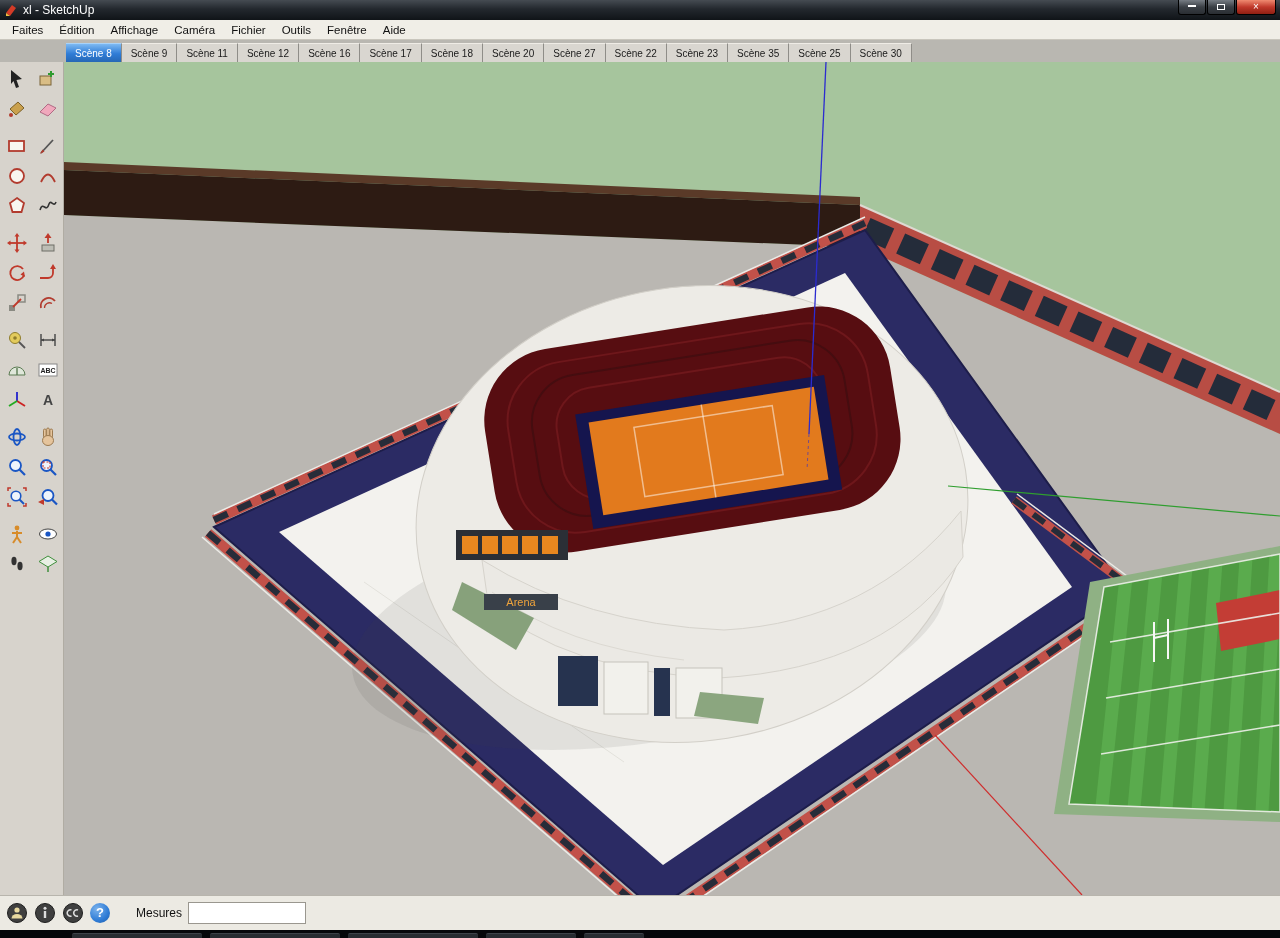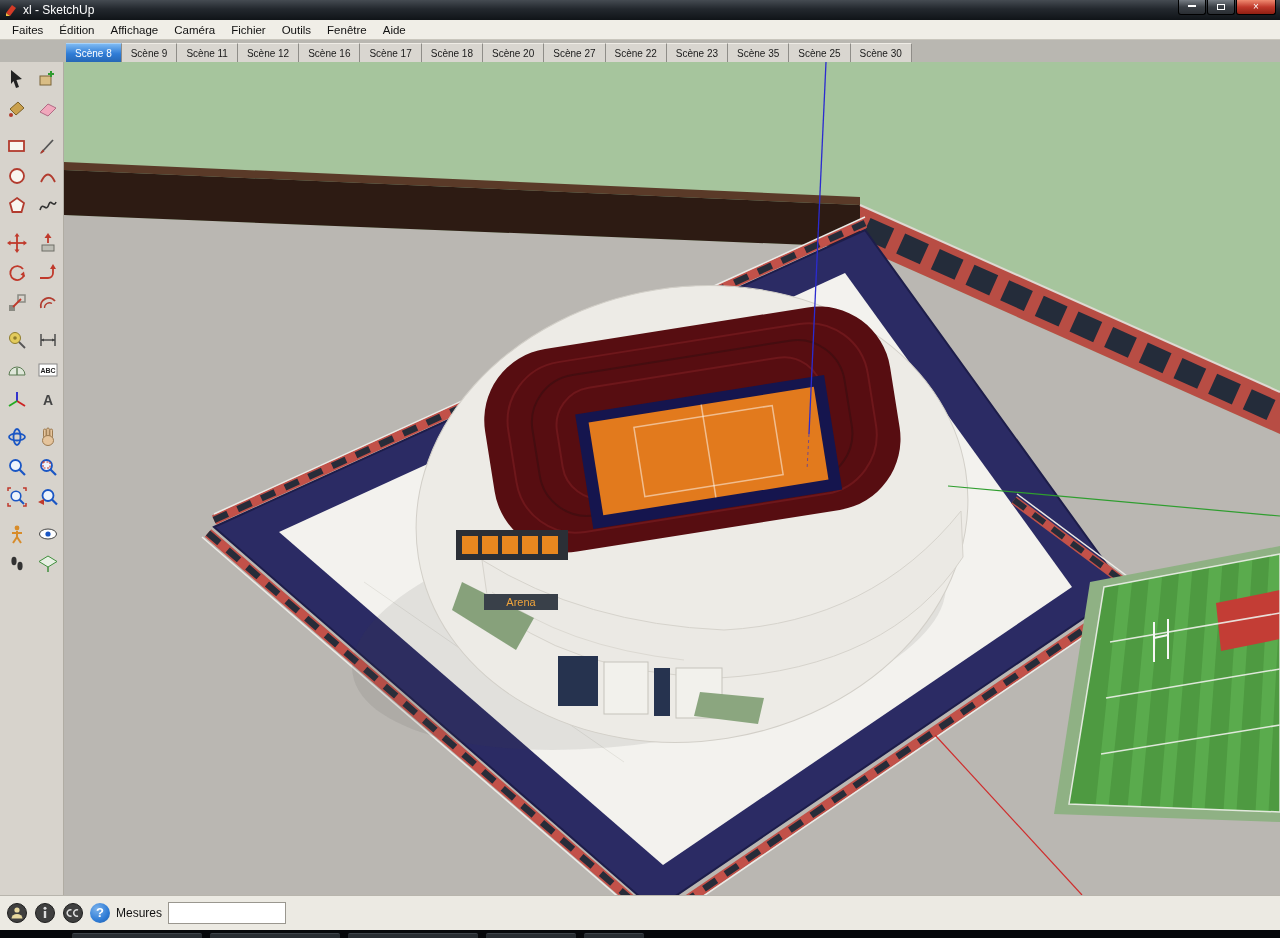--- a/index.html
+++ b/index.html
@@ -77,21 +77,21 @@
   .s-ico { width:22px; height:22px; display:inline-flex; }
   .status-help {
     width:20px; height:20px; border-radius:50%;
     background:radial-gradient(circle at 35% 30%, #7ab2ec, #2f7cd6 60%, #1d5aa6);
     color:#fff; font-weight:bold; font-size:13px; line-height:20px; text-align:center;
   }
   .status-field {
     flex:1; height:22px; background:#fdfdfb; border:1px solid #9a978f;
     line-height:20px; padding:0 6px; white-space:nowrap; overflow:hidden;
   }
-  .mesures-label { margin-left:0; }
+  .mesures-label { margin-left:20px; }
   .mesures-box { width:118px; height:22px; background:#fff; border:1px solid #9a978f;
                  font:inherit; padding:0 4px; }
 
   
   .tasksliver { height:8px; flex:0 0 8px; background:#05070a;
                 display:flex; gap:8px; align-items:flex-end; padding-left:72px; }
   .task-btn { width:130px; height:5px; background:#272c31; border-radius:2px 2px 0 0;
               border-top:1px solid #3c4248; }
 </style>
 </head>

